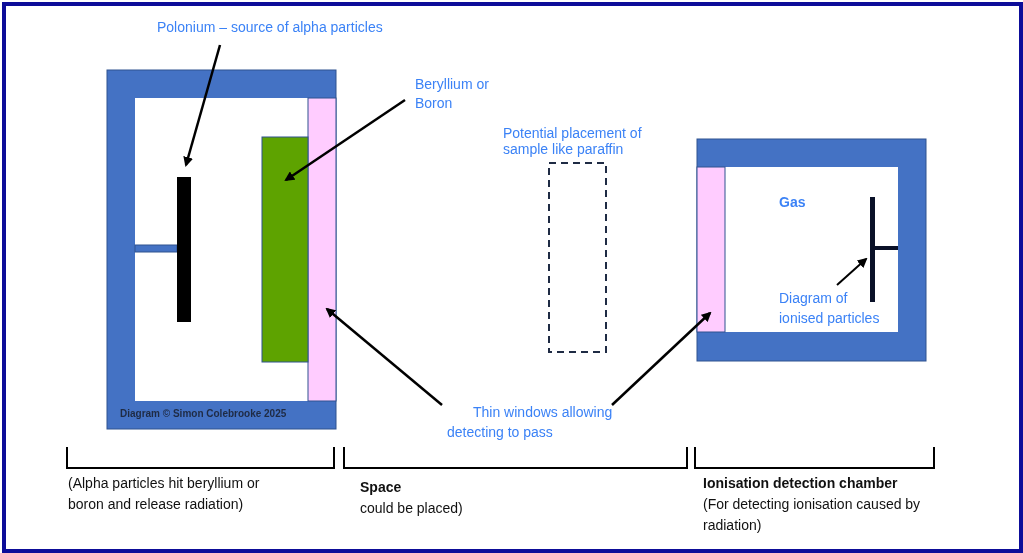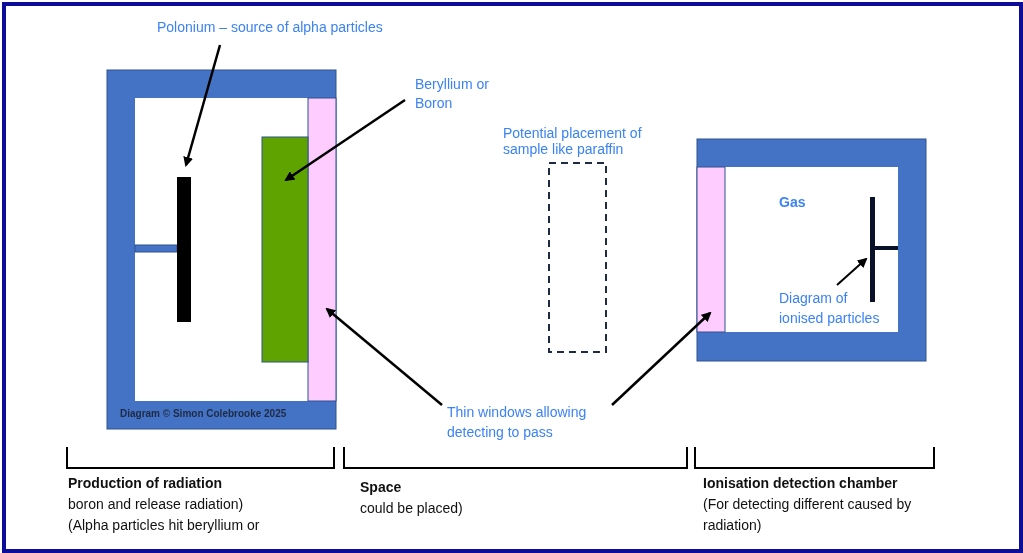--- a/index.html
+++ b/index.html
@@ -50,30 +50,29 @@
 </svg>
 
 <div class="lbl" style="left:157px;top:18px;">Polonium – source of alpha particles</div>
 <div class="lbl" style="left:415px;top:75px;">Beryllium or</div>
 <div class="lbl" style="left:415px;top:94px;">Boron</div>
 <div class="lbl" style="left:503px;top:124px;">Potential placement of</div>
 <div class="lbl" style="left:503px;top:140px;">sample like paraffin</div>
 <div class="lbl bold" style="left:779px;top:193px;">Gas</div>
 <div class="lbl" style="left:779px;top:289px;">Diagram of</div>
 <div class="lbl" style="left:779px;top:309px;">ionised particles</div>
-<div class="lbl" style="left:447px;top:403px;">Thin windows allowing</div>
+<div class="lbl" style="left:473px;top:403px;">Thin windows allowing</div>
 <div class="lbl" style="left:447px;top:423px;">detecting to pass</div>
 <div class="copyright">Diagram © Simon Colebrooke 2025</div>
 
 <div class="sec" style="left:68px;top:473px;">
-  <div class="bold">Production of radiation</div>
+  <div>(Alpha particles hit beryllium or</div>
   <div>boron and release radiation)</div>
-  <div>(Alpha particles hit beryllium or</div>
 </div>
 <div class="sec" style="left:360px;top:477px;">
   <div class="bold">Space</div>
   <div>could be placed)</div>
 </div>
 <div class="sec" style="left:703px;top:473px;">
   <div class="bold">Ionisation detection chamber</div>
-  <div>(For detecting different caused by</div>
+  <div>(For detecting ionisation caused by</div>
   <div>radiation)</div>
 </div>
 
 </body></html>

